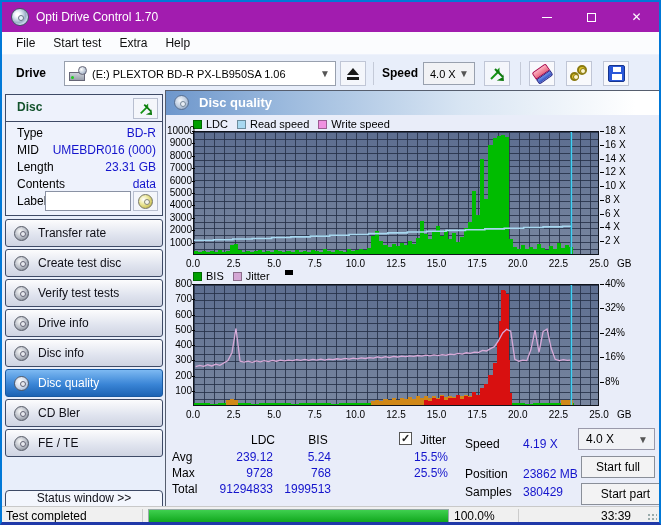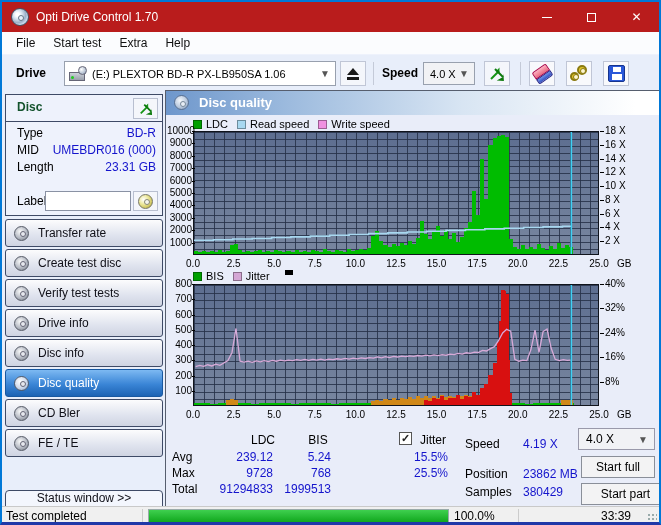--- a/index.html
+++ b/index.html
@@ -4,21 +4,21 @@
 <style>
   * { margin:0; padding:0; box-sizing:border-box; }
   html,body { background:#d4d4d4; }
   body { font-family:"Liberation Sans", sans-serif; }
   .window{
     position:relative; width:661px; height:525px; overflow:hidden;
     border:2px solid #0078d7; border-bottom:3px solid #2038a8;
     background:#e8eefa;
   }
   
-  .titlebar{position:absolute;left:0;top:0;right:0;height:30px;background:#b91c1c;color:#fff;}
+  .titlebar{position:absolute;left:0;top:0;right:0;height:30px;background:#a21caf;color:#fff;}
   .titlebar .app-ico{position:absolute;left:9px;top:6px;width:18px;height:18px;border-radius:50%;
     background:radial-gradient(circle at 35% 35%, #ffffff 0 12%, #d8e4f0 30%, #9cb0c8 55%, #c8d8ec 70%, #7890b0 100%);
     border:1px solid #456;}
   .titlebar .app-ico::after{content:"";position:absolute;left:6px;top:6px;width:4px;height:4px;border-radius:50%;background:#e8f0fa;border:1px solid #678;}
   .titlebar .t-text{position:absolute;left:34px;top:0;line-height:30px;font-size:12px;}
   .win-btns{position:absolute;right:0;top:0;height:30px;display:flex;}
   .win-btn{width:45px;height:30px;display:flex;align-items:center;justify-content:center;color:#fff;font-size:12px;}
   .glyph-min{width:10px;height:1px;background:#fff;display:block;}
   .glyph-max{width:9px;height:9px;border:1px solid #fff;display:block;}
   
@@ -208,20 +208,24 @@
       <span class="lab">Type</span>
       <span class="val">BD-R</span>
     </div>
     <div class="dg-row" style="top:48px">
       <span class="lab">MID</span>
       <span class="val">UMEBDR016 (000)</span>
     </div>
     <div class="dg-row" style="top:65px">
       <span class="lab">Length</span>
       <span class="val">23.31 GB</span>
+    </div>
+    <div class="dg-row" style="top:82px">
+      <span class="lab">Contents</span>
+      <span class="val">data</span>
     </div>
     <span class="dg-label-row">Label</span>
     <input class="dg-input" value="" style="">
     <div class="dg-cd-btn">
         <span class="cd-gold"></span>
       </div>
   </div>
 
   <div class="nav-btn" style="top: 217px;">
       <span class="cdicon"></span>

